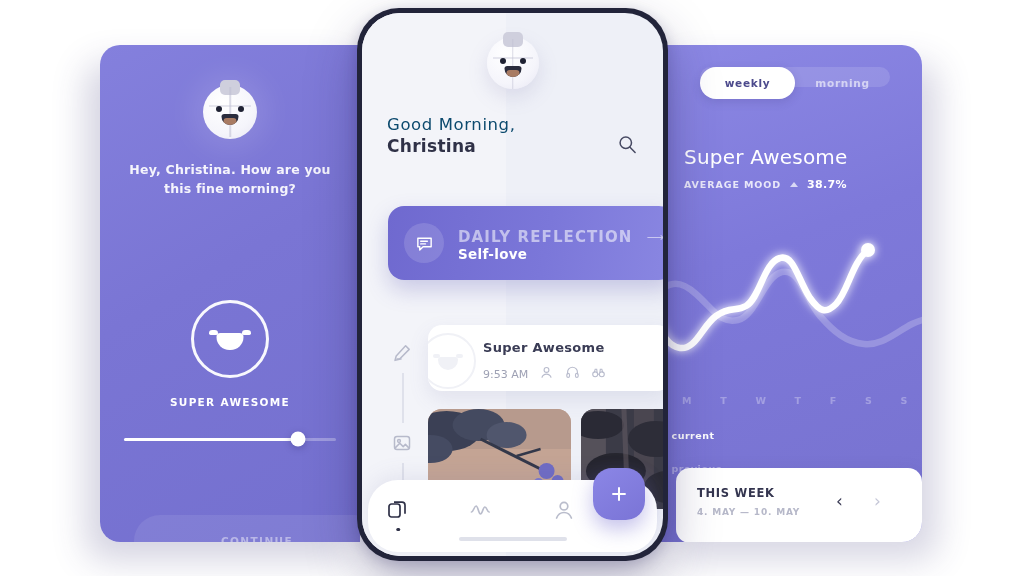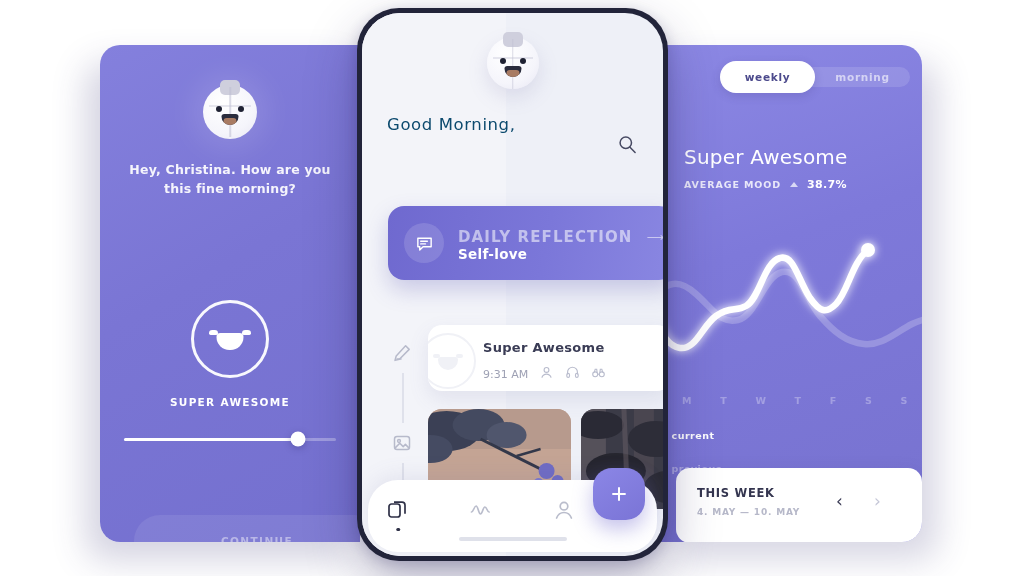--- a/index.html
+++ b/index.html
@@ -80,22 +80,22 @@
 
   
   .right-panel{
     position:absolute;left:660px;top:45px;width:262px;height:497px;
     background:linear-gradient(160deg,#8c88e4 0%,#7e79da 40%,#7772cf 100%);
     border-radius:0 20px 20px 0;
     box-shadow:16px 18px 34px rgba(60,55,120,.20);
     overflow:hidden;
   }
   .seg{
-    position:absolute;left:60px;top:22px;width:190px;height:20px;
-    background:rgba(255,255,255,.13);border-radius:16px;display:flex;align-items:center;
+    position:absolute;left:40px;top:22px;width:190px;height:20px;
+    background:rgba(255,255,255,.13);border-radius:16px;display:flex;
   }
   .seg .opt{flex:1;text-align:center;font-size:10.5px;font-weight:700;letter-spacing:.7px;color:rgba(255,255,255,.60);line-height:32px;}
   .seg .opt.active{
     background:#fff;color:#4c4a8c;border-radius:16px;height:32px;
     box-shadow:0 3px 10px rgba(55,50,115,.18);
   }
   .rp-title{
     position:absolute;left:24px;top:100px;color:#fff;
     font-size:20px;font-weight:500;letter-spacing:.2px;
   }
@@ -320,20 +320,21 @@
           <div class="seam-v"></div>
           <div class="seam-h"></div>
           <div class="eye l"></div>
           <div class="eye r"></div>
           <div class="mouth"></div>
         </div>
       </div>
 
       <div class="greet">
         <div class="g1">Good Morning,</div>
+        <div class="g2">Christina</div>
       </div>
 
       <div class="search-icon">
         <svg viewBox="0 0 20 20" fill="none" stroke="#474a63" stroke-width="1.6" stroke-linecap="round">
           <circle cx="8.2" cy="8.2" r="6"></circle>
             <line x1="12.6" y1="12.8" x2="18" y2="18.4"></line>
         </svg>
       </div>
 
       <div class="reflect">
@@ -370,21 +371,21 @@
       </div>
 
       <div class="entry">
         <div class="ghost">
           <div class="e l"></div>
           <div class="e r"></div>
           <div class="m"></div>
         </div>
         <div class="etitle">Super Awesome</div>
         <div class="emeta">
-          <span class="tm">9:31 AM</span>
+          <span class="tm">9:53 AM</span>
           <span class="mi">
             <svg width="15" height="15" viewBox="0 0 20 20" fill="none" stroke="currentColor" stroke-width="1.5" stroke-linecap="round">
               <circle cx="10" cy="6.6" r="3.2"></circle>
                 <path d="M4 16.4c1.1-3 3.3-4.3 6-4.3s4.9 1.3 6 4.3"></path>
             </svg>
           </span>
           <span class="mi">
             <svg width="15" height="15" viewBox="0 0 20 20" fill="none" stroke="currentColor" stroke-width="1.5" stroke-linecap="round">
               <path d="M3.4 12V9.6a6.6 6.6 0 0113.2 0V12"></path>
                 <rect x="2.4" y="11.2" width="3.6" height="5.4" rx="1.8"></rect>

